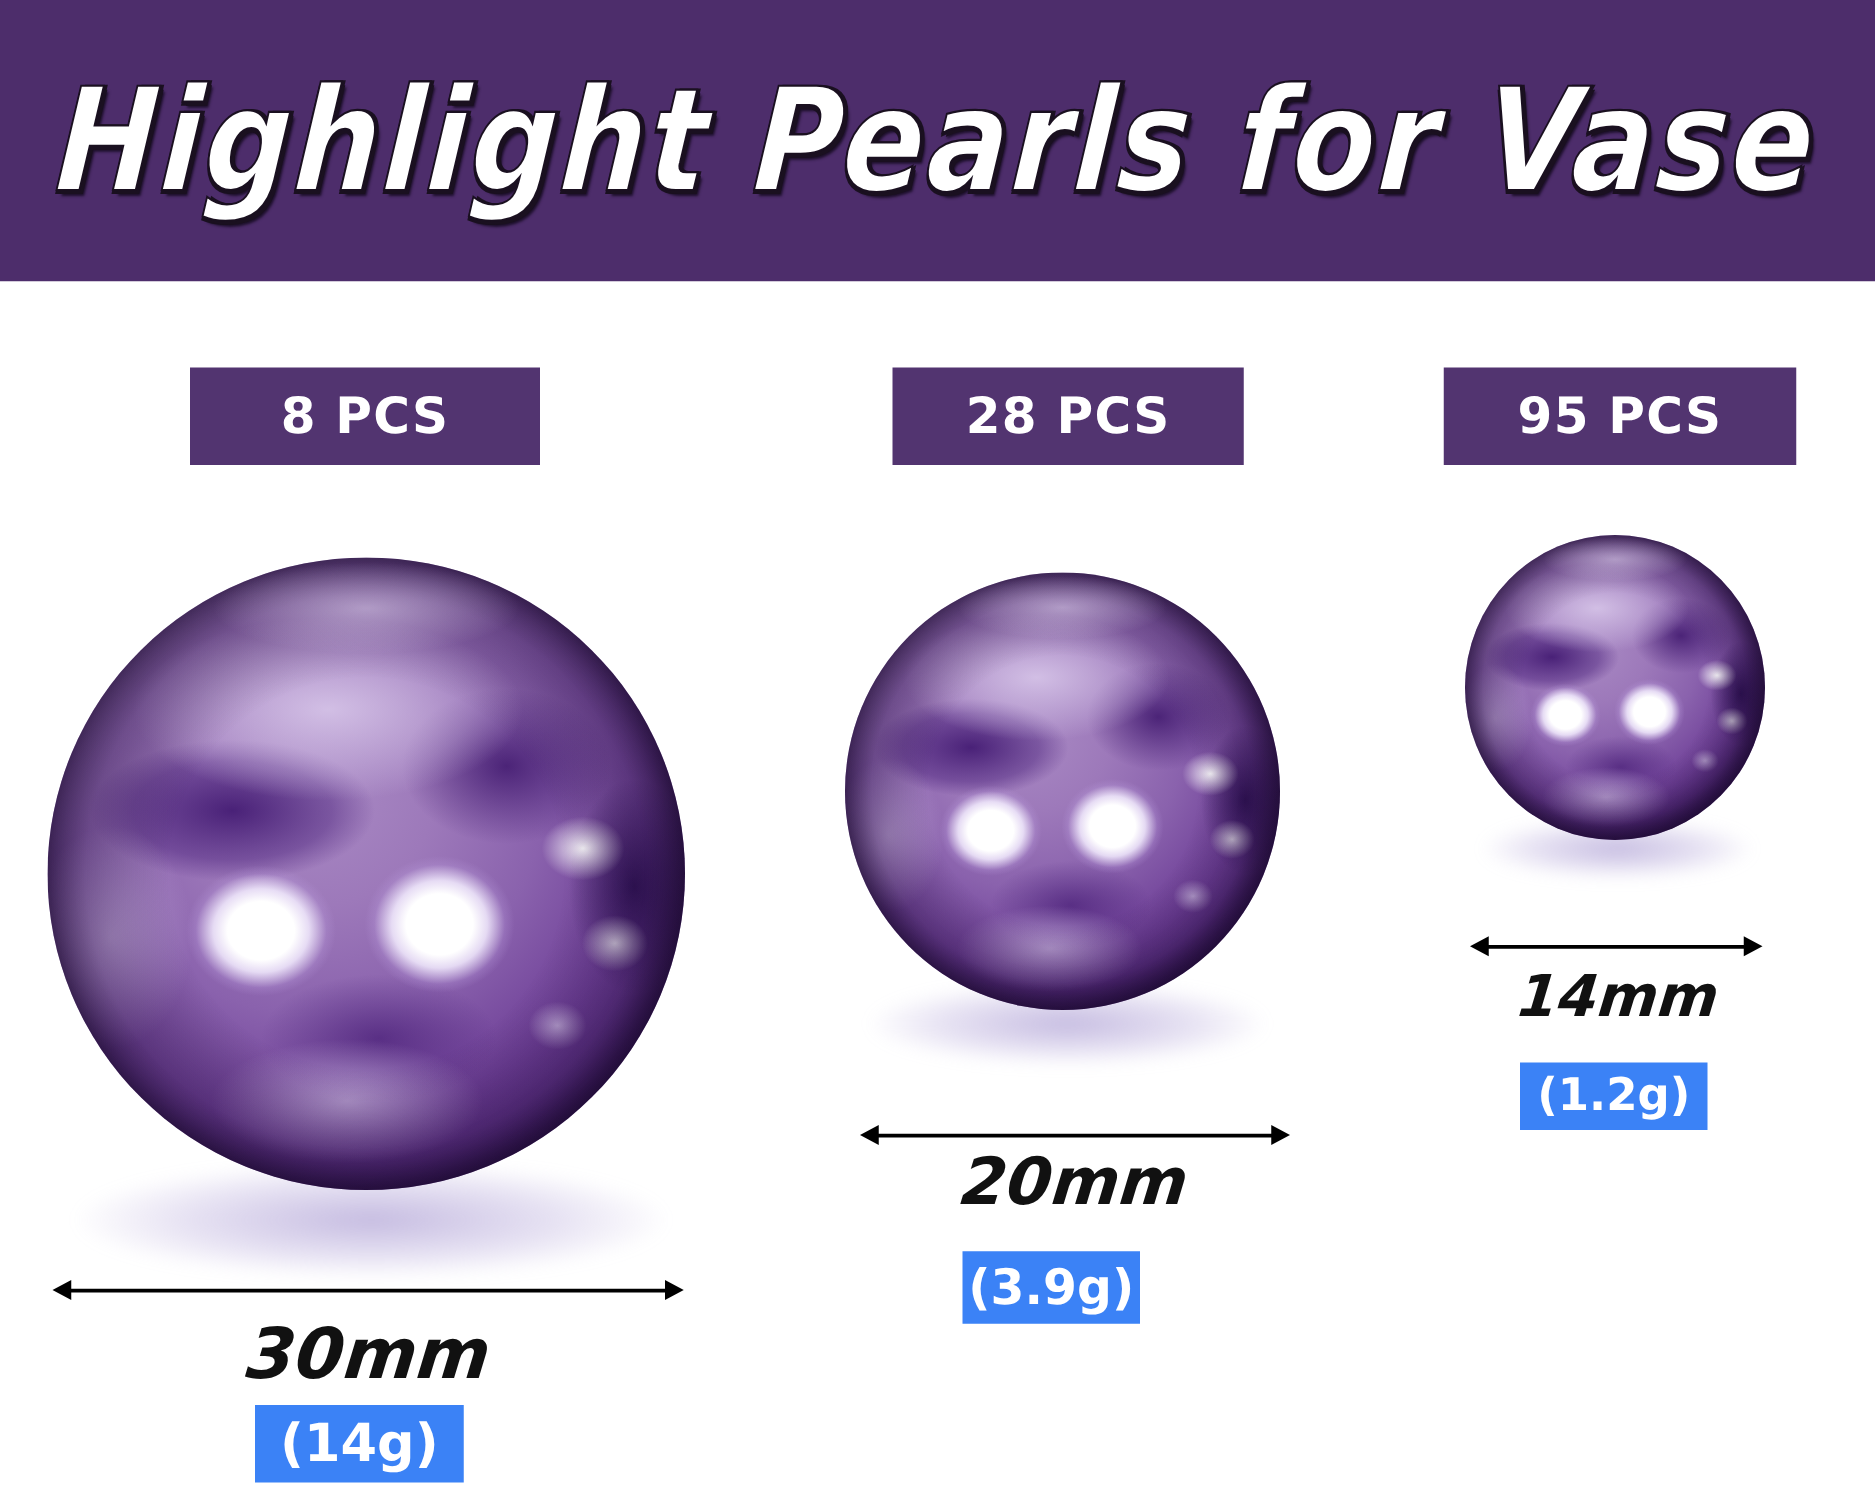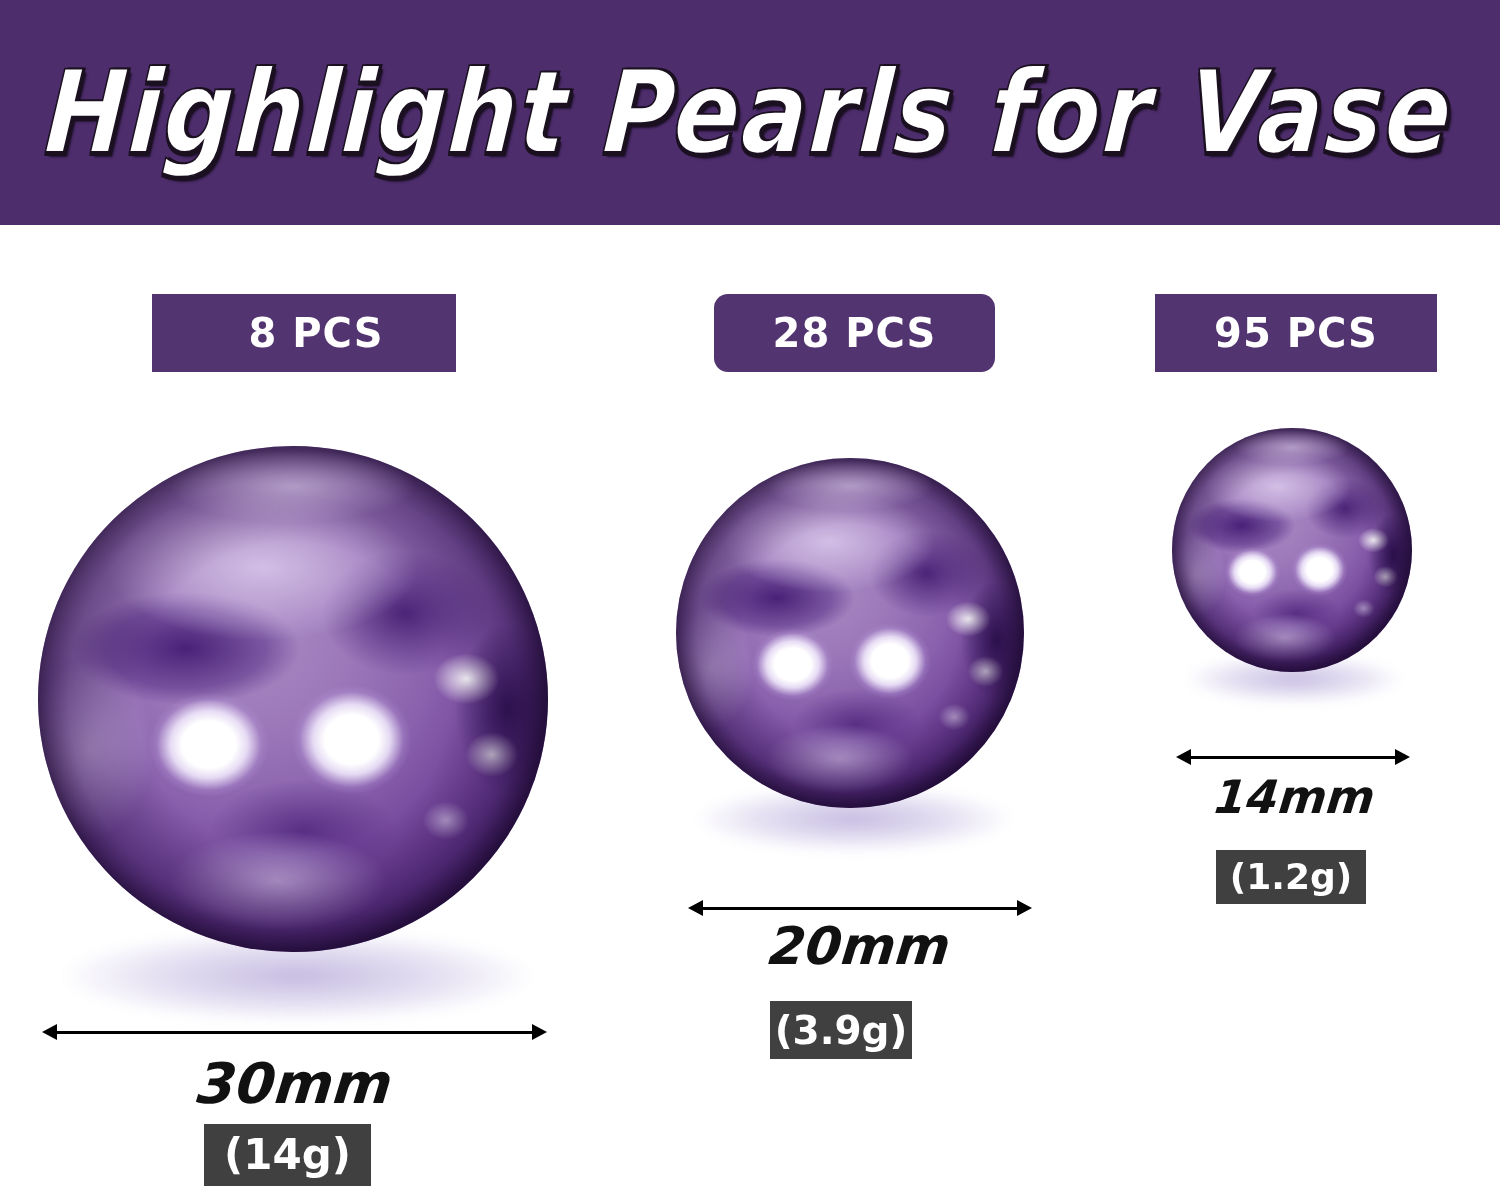--- a/index.html
+++ b/index.html
@@ -42,22 +42,22 @@
     background:#523470;
     color:#ffffff;
     font-family:"DejaVu Sans",sans-serif;
     font-weight:700;
     font-size:40px;
     letter-spacing:1px;
     display:flex;align-items:center;justify-content:center;
     text-align:center;
     line-height:1;
   }
-  #pcs-1{left:152px;top:294px;width:280px;height:78px;padding-left:24px;}
-  #pcs-2{left:714px;top:294px;width:281px;height:78px;border-radius:14px;}
+  #pcs-1{left:152px;top:294px;width:280px;height:78px;}
+  #pcs-2{left:714px;top:294px;width:281px;height:78px;}
   #pcs-3{left:1155px;top:294px;width:282px;height:78px;}
 
   
   .pearl-wrap{position:absolute;}
   .pearl{
     position:absolute;left:0;top:0;
     width:100%;height:100%;
     border-radius:50%;
     background:
       
@@ -127,21 +127,21 @@
     white-space:nowrap;
     transform:skewX(-6deg);
   }
   #mm-1{left:0px;top:1056px;width:590px;font-size:56px;}
   #mm-2{left:700px;top:920px;width:320px;font-size:52px;}
   #mm-3{left:1170px;top:774px;width:250px;font-size:46px;}
 
   
   .g-box{
     position:absolute;
-    background:#404040;
+    background:#3b82f6;
     color:#ffffff;
     font-family:"DejaVu Sans",sans-serif;
     font-weight:700;
     display:flex;align-items:center;justify-content:center;
     line-height:1;
   }
   #g-1{left:204px;top:1124px;width:167px;height:62px;font-size:42px;}
   #g-2{left:770px;top:1001px;width:142px;height:58px;font-size:39px;}
   #g-3{left:1216px;top:850px;width:150px;height:54px;font-size:36px;}
 </style>

